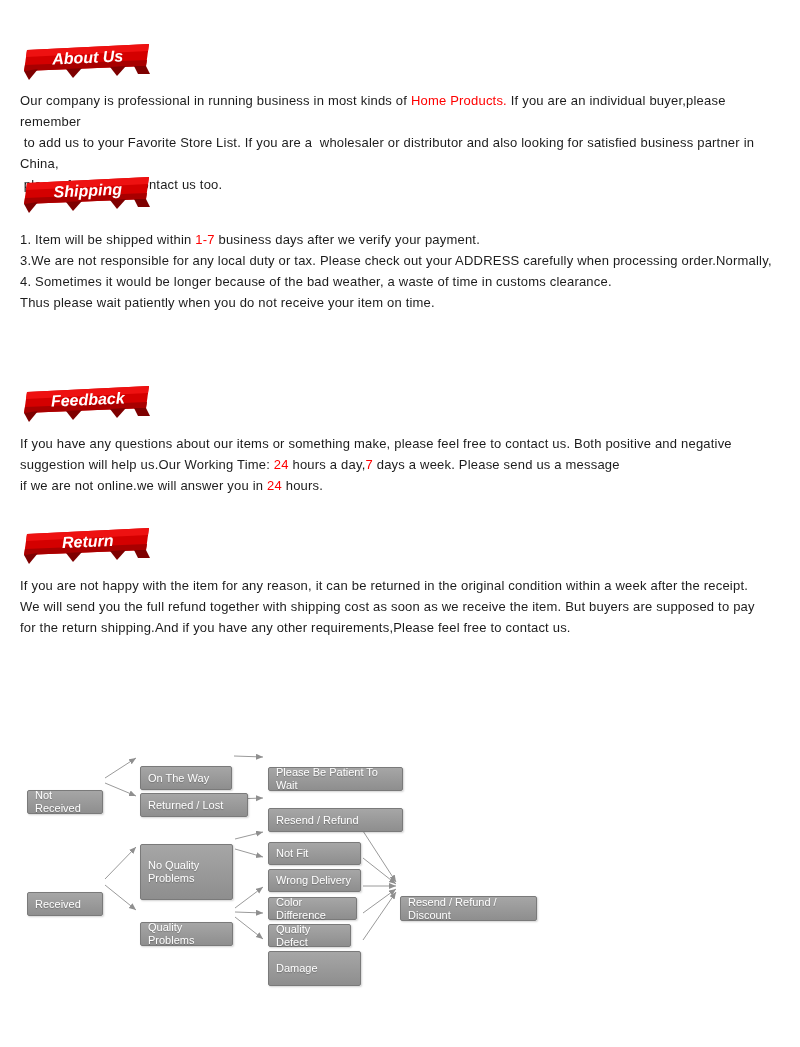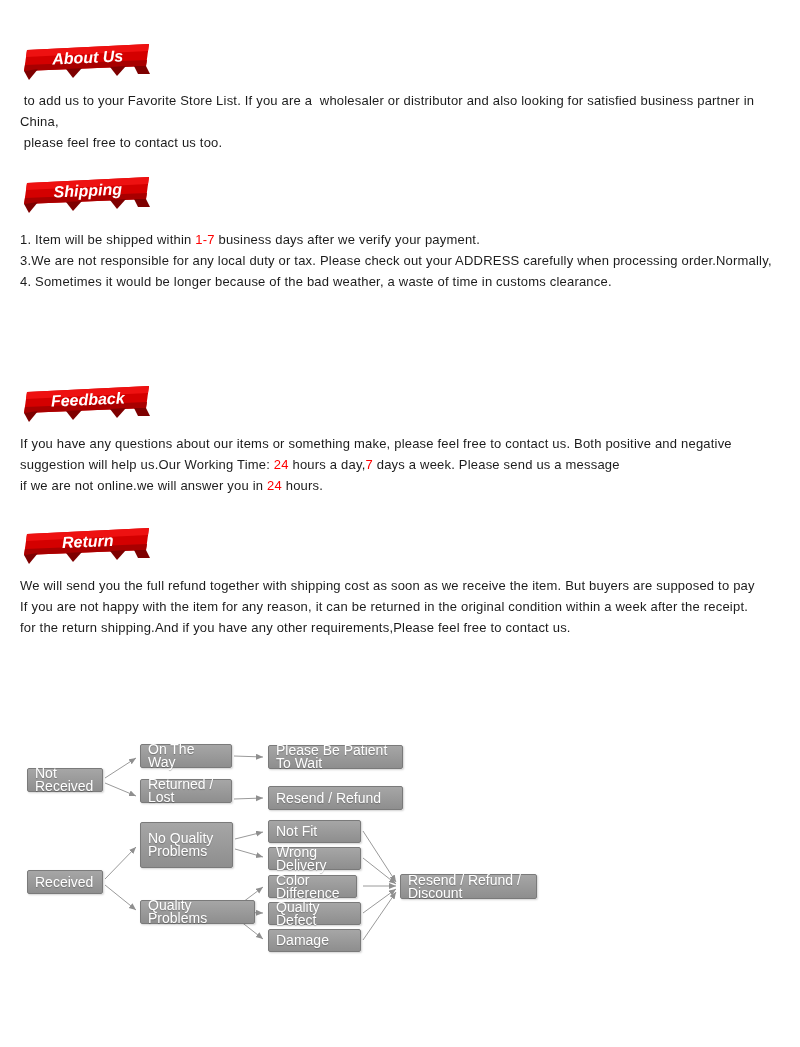--- a/index.html
+++ b/index.html
@@ -31,67 +31,70 @@
   .para .red { color: #ff0000; }
   .flowchart { position: absolute; left: 0; top: 735px; width: 560px; height: 235px; }
   .flowchart svg.arrows { position: absolute; left: 0; top: 0; }
   .node {
     position: absolute;
     box-sizing: border-box;
     background: linear-gradient(180deg, #a6a6a6, #8e8e8e);
     border: 1px solid #7a7a7a;
     border-radius: 2px;
     color: #ffffff;
-    font-size: 14px;
+    font-size: 11px;
     line-height: 13px;
     display: flex;
     align-items: center;
     padding: 0 7px;
     text-shadow: 0 1px 1px rgba(0,0,0,0.25);
     box-shadow: 1px 1px 2px rgba(0,0,0,0.18);
+    margin-top: 22px;
   }
 </style>
 </head>
 <body>
 
 <div class="page">
 
   <div class="ribbon" style="top:41px">
     <svg width="132" height="40" viewBox="0 0 132 40">
       <polygon points="5,9 127,3 124,25 2,30" fill="#d40000"></polygon>
       <polygon points="5,9 127,3 126,10 4,16" fill="#ee1111"></polygon>
       <polygon points="3,24 125,19 124,25 2,30" fill="#a80000"></polygon>
       <polygon points="2,30 16,28 7,39" fill="#7e0000"></polygon>
       <polygon points="44,28 60,27 51,37" fill="#7e0000"></polygon>
       <polygon points="88,26 104,25 95,35" fill="#7e0000"></polygon>
       <polygon points="112,25 124,25 128,33 116,33" fill="#7e0000"></polygon>
       <text class="ribbon-title" x="66" y="22" text-anchor="middle" font-size="16" fill="#ffffff" transform="rotate(-2.5 66 22)">About Us</text>
     </svg>
   </div>
   <div class="para" style="top:90px">
+      <div class="line"><span>Our company is professional in running business in most kinds of </span><span class="red">Home Products.</span><span> If you are an individual buyer,please remember</span></div>
       <div class="line"><span> to add us to your Favorite Store List. If you are a  wholesaler or distributor and also looking for satisfied business partner in China,</span></div>
       <div class="line"><span> please feel free to contact us too.</span></div>
     </div>
 
   <div class="ribbon" style="top:174px">
     <svg width="132" height="40" viewBox="0 0 132 40">
       <polygon points="5,9 127,3 124,25 2,30" fill="#d40000"></polygon>
       <polygon points="5,9 127,3 126,10 4,16" fill="#ee1111"></polygon>
       <polygon points="3,24 125,19 124,25 2,30" fill="#a80000"></polygon>
       <polygon points="2,30 16,28 7,39" fill="#7e0000"></polygon>
       <polygon points="44,28 60,27 51,37" fill="#7e0000"></polygon>
       <polygon points="88,26 104,25 95,35" fill="#7e0000"></polygon>
       <polygon points="112,25 124,25 128,33 116,33" fill="#7e0000"></polygon>
       <text class="ribbon-title" x="66" y="22" text-anchor="middle" font-size="16" fill="#ffffff" transform="rotate(-2.5 66 22)">Shipping</text>
     </svg>
   </div>
   <div class="para" style="top:229px">
       <div class="line"><span>1. Item will be shipped within </span><span class="red">1-7</span><span> business days after we verify your payment.</span></div>
       <div class="line"><span>3.We are not responsible for any local duty or tax. Please check out your ADDRESS carefully when processing order.Normally,</span></div>
       <div class="line"><span>4. Sometimes it would be longer because of the bad weather, a waste of time in customs clearance.</span></div>
+      <div class="line"><span>Thus please wait patiently when you do not receive your item on time.</span></div>
     </div>
 
   <div class="ribbon" style="top:383px">
     <svg width="132" height="40" viewBox="0 0 132 40">
       <polygon points="5,9 127,3 124,25 2,30" fill="#d40000"></polygon>
       <polygon points="5,9 127,3 126,10 4,16" fill="#ee1111"></polygon>
       <polygon points="3,24 125,19 124,25 2,30" fill="#a80000"></polygon>
       <polygon points="2,30 16,28 7,39" fill="#7e0000"></polygon>
       <polygon points="44,28 60,27 51,37" fill="#7e0000"></polygon>
       <polygon points="88,26 104,25 95,35" fill="#7e0000"></polygon>
@@ -111,22 +114,22 @@
       <polygon points="5,9 127,3 126,10 4,16" fill="#ee1111"></polygon>
       <polygon points="3,24 125,19 124,25 2,30" fill="#a80000"></polygon>
       <polygon points="2,30 16,28 7,39" fill="#7e0000"></polygon>
       <polygon points="44,28 60,27 51,37" fill="#7e0000"></polygon>
       <polygon points="88,26 104,25 95,35" fill="#7e0000"></polygon>
       <polygon points="112,25 124,25 128,33 116,33" fill="#7e0000"></polygon>
       <text class="ribbon-title" x="66" y="22" text-anchor="middle" font-size="16" fill="#ffffff" transform="rotate(-2.5 66 22)">Return</text>
     </svg>
   </div>
   <div class="para" style="top:575px">
+      <div class="line"><span>If you are not happy with the item for any reason, it can be returned in the original condition within a week after the receipt.</span></div>
       <div class="line"><span>We will send you the full refund together with shipping cost as soon as we receive the item. But buyers are supposed to pay</span></div>
-      <div class="line"><span>If you are not happy with the item for any reason, it can be returned in the original condition within a week after the receipt.</span></div>
       <div class="line"><span>for the return shipping.And if you have any other requirements,Please feel free to contact us.</span></div>
     </div>
 
   <div class="flowchart">
     <svg class="arrows" width="560" height="235" viewBox="0 0 560 235">
       <defs>
         <marker id="arr" markerWidth="8" markerHeight="8" refX="7" refY="3" orient="auto">
           <path d="M0,0 L7,3 L0,6 Z" fill="#8f8f8f"></path>
         </marker>
       </defs>
@@ -145,27 +148,27 @@
         <line x1="363" y1="96" x2="396" y2="147" marker-end="url(#arr)"></line>
         <line x1="363" y1="123" x2="396" y2="149" marker-end="url(#arr)"></line>
         <line x1="363" y1="151" x2="396" y2="151" marker-end="url(#arr)"></line>
         <line x1="363" y1="178" x2="396" y2="154" marker-end="url(#arr)"></line>
         <line x1="363" y1="205" x2="396" y2="157" marker-end="url(#arr)"></line>
       </g>
     </svg>
 
     <div class="node" style="left:27px;  top:33px;  width:76px;  height:24px">Not Received</div>
     <div class="node" style="left:140px; top:9px;   width:92px;  height:24px">On The Way</div>
-    <div class="node" style="left:140px; top:44px;  width:92px;  height:24px">Returned / Lost</div>
+    <div class="node" style="left:140px; top:36px;  width:108px;  height:24px">Returned / Lost</div>
     <div class="node" style="left:268px; top:10px;  width:135px; height:24px">Please Be Patient To Wait</div>
     <div class="node" style="left:268px; top:51px;  width:135px; height:24px">Resend / Refund</div>
     <div class="node" style="left:27px;  top:135px; width:76px;  height:24px">Received</div>
-    <div class="node" style="left:140px; top:87px;  width:93px;  height:46px">No Quality Problems</div>
-    <div class="node" style="left:140px; top:165px; width:115px;  height:24px">Quality Problems</div>
+    <div class="node" style="left:140px; top:87px;  width:93px;  height:56px">No Quality Problems</div>
+    <div class="node" style="left:140px; top:165px; width:93px;  height:24px">Quality Problems</div>
     <div class="node" style="left:268px; top:85px;  width:93px;  height:23px">Not Fit</div>
     <div class="node" style="left:268px; top:112px; width:93px;  height:23px">Wrong Delivery</div>
     <div class="node" style="left:268px; top:140px; width:89px;  height:23px">Color Difference</div>
-    <div class="node" style="left:268px; top:167px; width:93px;  height:23px">Quality Defect</div>
-    <div class="node" style="left:268px; top:194px; width:93px;  height:23px">Damage</div>
+    <div class="node" style="left:268px; top:167px; width:83px;  height:23px">Quality Defect</div>
+    <div class="node" style="left:268px; top:194px; width:93px;  height:35px">Damage</div>
     <div class="node" style="left:400px; top:139px; width:137px; height:25px">Resend / Refund / Discount</div>
   </div>
 
 </div>
 
 </body></html>

